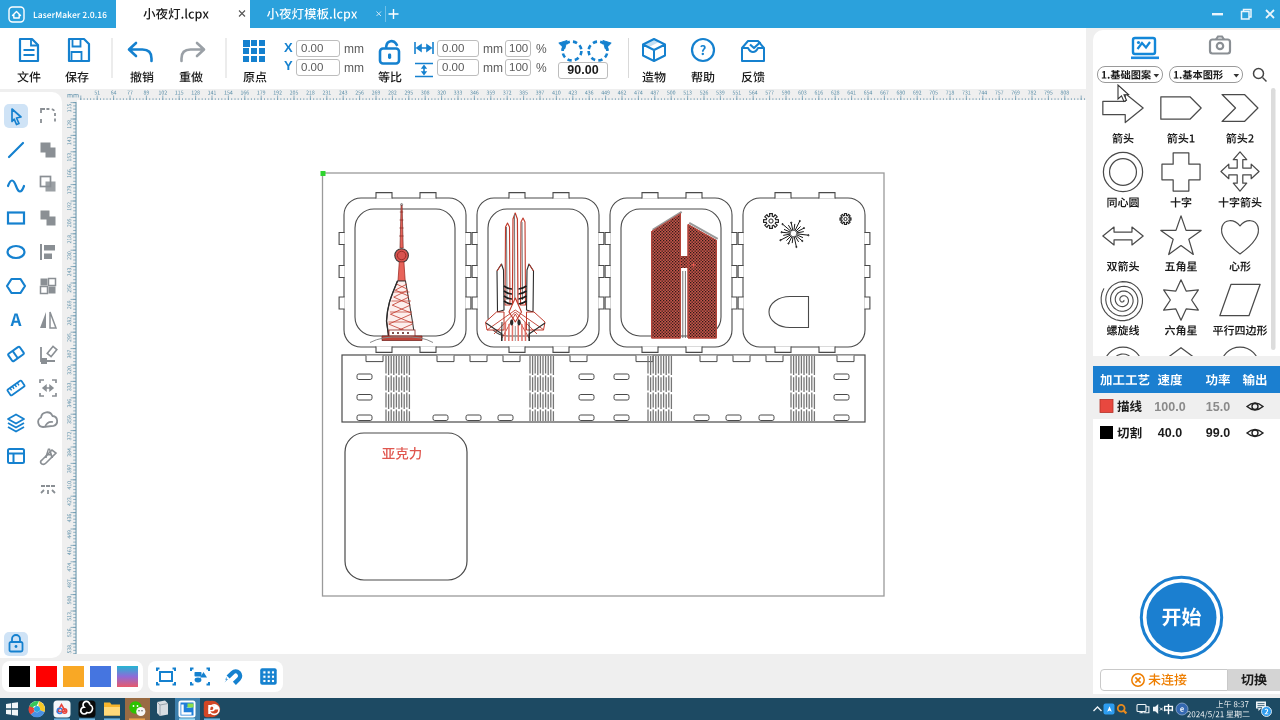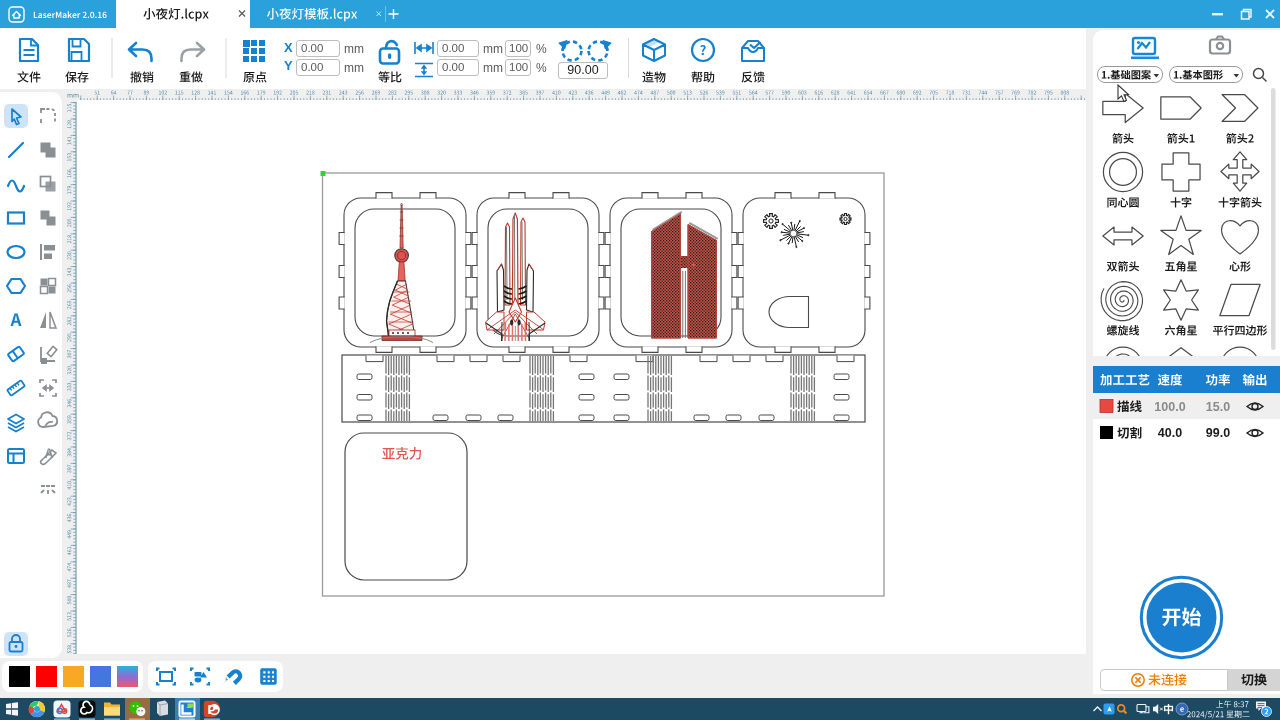--- a/index.html
+++ b/index.html
@@ -91,21 +91,21 @@
         <path d="M-13.2 -7.9 l8.3 -2.6 -2.4 8.4 z" fill="#1581cf" stroke="#1581cf" stroke-linejoin="round"></path>
         <path d="M-8.2 -4.6 A 9.4 9.4 0 0 0 -9.4 0" fill="none" stroke="#1581cf" stroke-width="2.6"></path>
       </g>
       <g transform="translate(48,0) scale(-1,1)">
         <circle r="9.4" fill="none" stroke="#1581cf" stroke-width="2.6" stroke-dasharray="4.3 3.2"></circle>
         <path d="M-13.2 -7.9 l8.3 -2.6 -2.4 8.4 z" fill="#1581cf" stroke="#1581cf" stroke-linejoin="round"></path>
         <path d="M-8.2 -4.6 A 9.4 9.4 0 0 0 -9.4 0" fill="none" stroke="#1581cf" stroke-width="2.6"></path>
       </g>
     </g>
   </svg>
-<div class="abs" style="left:558px;top:62px;width:50px;height:17px;background:#fff;border:1px solid #bdbdbd;border-radius:3px;font-size:12.5px;line-height:15px;padding-left:0px;color:#1b1b1b;font-weight:normal;text-align:center">90.00</div>
+<div class="abs" style="left:558px;top:62px;width:50px;height:17px;background:#fff;border:1px solid #bdbdbd;border-radius:3px;font-size:12.5px;line-height:15px;padding-left:0px;color:#1b1b1b;font-weight:bold;text-align:center">90.00</div>
 <div class="abs" style="left:628px;top:38px;width:1px;height:40px;background:#d9d9d9"></div>
 <svg class="abs" style="left:630px;top:36px" width="160" height="50" viewBox="0 0 160 50">
 <g stroke="#1581cf" stroke-width="2" fill="none" stroke-linejoin="round">
 <path d="M24 3 l11 5.5 v11 l-11 5.5 -11 -5.5 v-11 z M13 8.5 l11 5.5 11 -5.5 M24 14 v11"></path>
 <path d="M24 3 l5.5 2.75 -11 5.5 -5.5 -2.75 z" fill="#1581cf" stroke="none" opacity="0.25"></path>
 </g>
 <circle cx="73" cy="14" r="11" fill="none" stroke="#1581cf" stroke-width="2.2"></circle>
 <path d="M72 15.7Q71.9 15.1 72 14.6Q72.2 14.1 72.5 13.7Q72.8 13.3 73.1 13Q73.4 12.6 73.6 12.3Q73.9 11.9 73.9 11.6Q73.9 11.2 73.7 11Q73.6 10.8 73.3 10.6Q73.1 10.5 72.8 10.5Q72.3 10.5 72 10.7Q71.6 10.9 71.3 11.2L70.2 10.2Q70.8 9.7 71.4 9.3Q72.1 8.9 73 8.9Q73.8 8.9 74.4 9.2Q75 9.5 75.3 10Q75.7 10.6 75.7 11.4Q75.7 12 75.5 12.4Q75.2 12.8 74.9 13.2Q74.6 13.6 74.3 13.9Q74 14.3 73.8 14.7Q73.6 15.2 73.6 15.7ZM72.8 19.2Q72.3 19.2 71.9 18.8Q71.6 18.5 71.6 17.9Q71.6 17.4 71.9 17Q72.3 16.7 72.8 16.7Q73.3 16.7 73.7 17Q74 17.4 74 17.9Q74 18.5 73.7 18.8Q73.3 19.2 72.8 19.2Z" fill="#1581cf"></path>
 <g stroke="#1581cf" stroke-width="2" fill="none" stroke-linejoin="round">
 <path d="M112 12 l6-7 h10 l6 7 v13 h-22 z M112 12 h6 q2 4 5 4 t5 -4 h6"></path>

